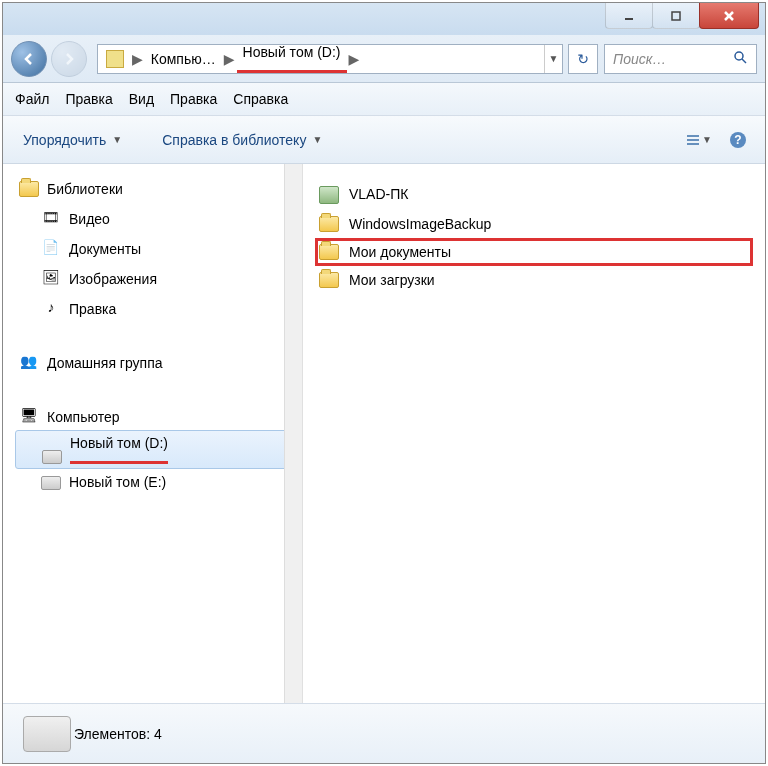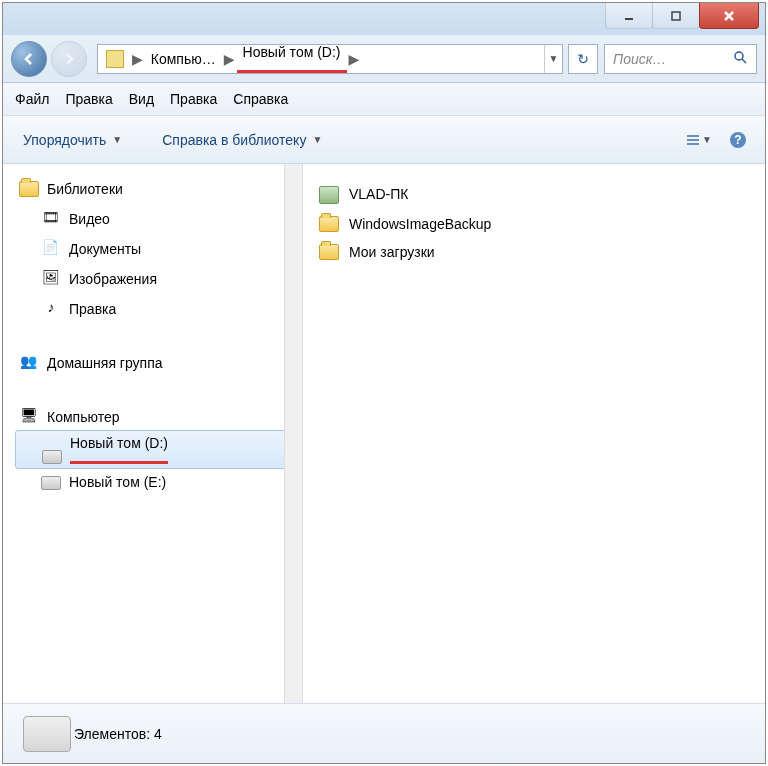--- a/index.html
+++ b/index.html
@@ -355,20 +355,24 @@
 
     <div class="main">
       <div class="list-item">
         <span class="icon pc-icon"></span>
         <span>VLAD-ПК</span>
       </div>
       <div class="list-item">
         <span class="icon folder-icon"></span>
         <span>WindowsImageBackup</span>
       </div>
+      <div class="list-item highlight">
+        <span class="icon folder-icon"></span>
+        <span>Мои документы</span>
+      </div>
       <div class="list-item">
         <span class="icon folder-icon"></span>
         <span>Мои загрузки</span>
       </div>
     </div>
   </div>
 
   <div class="statusbar">
     <div class="status-icon"></div>
     <span>Элементов: 4</span>

